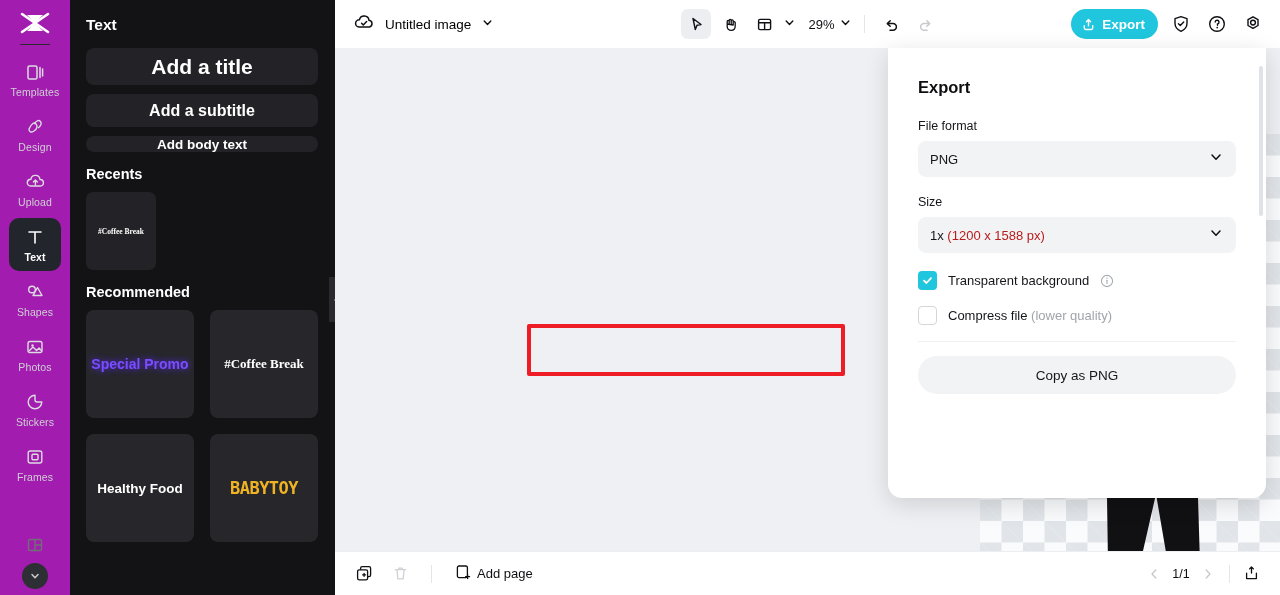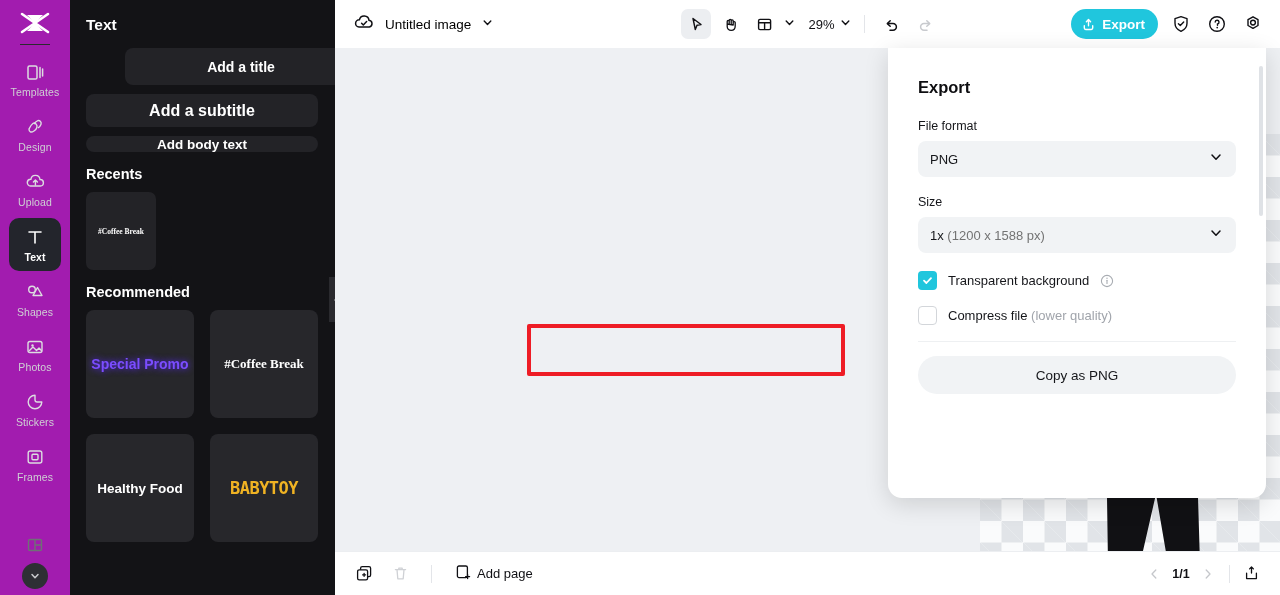--- a/index.html
+++ b/index.html
@@ -40,21 +40,21 @@
   
   .panel {
     width: 265px; height: 595px; background: #131316;
     flex: 0 0 265px; padding: 12px 16px 0 16px; position: relative; overflow: hidden;
   }
   .panel-title { color:#fff; font-size: 15.5px; font-weight: bold; margin: 4px 0 14px 0; }
   .txt-btn {
     width: 232px; background:#232327; border-radius: 8px; color:#fff;
     display:flex; align-items:center; justify-content:center; cursor:pointer; margin-bottom: 9px;
   }
-  .txt-btn.t1 { height: 37px; font-size: 14px; font-weight: bold; margin-left: 39px; }
+  .txt-btn.t1 { height: 37px; font-size: 21px; font-weight: bold; }
   .txt-btn.t2 { height: 33px; font-size: 16px; font-weight: bold; }
   .txt-btn.t3 { height: 16px; font-size: 13.5px; font-weight: bold; }
   .sec-title { color:#fff; font-size: 14.5px; font-weight: bold; margin: 14px 0 10px 0; }
   .recent-grid { display:flex; gap: 12px; }
   .recent-card {
     width: 70px; height: 78px; background:#232327; border-radius: 7px;
     display:flex; align-items:center; justify-content:center; cursor:pointer;
   }
   .recent-card span { font-size: 7.5px; color:#fff; font-weight:bold; font-family:"Liberation Serif", serif; }
   .rec-grid { display:grid; grid-template-columns: 108px 108px; gap: 16px 16px; margin-top: 2px; }
@@ -113,37 +113,37 @@
   .photo { position:absolute; left: 48px; top: 60px; width: 236px; height: 370px; }
 
   
   .bottombar {
     height: 44px; background:#fff; border-top:1px solid #eceef1;
     display:flex; align-items:center; padding: 0 16px; gap: 10px; position:relative; z-index:5;
   }
   .bb-btn { width:26px;height:26px;display:flex;align-items:center;justify-content:center;cursor:pointer; }
   .addpage { display:flex; align-items:center; gap:4px; cursor:pointer; margin-left:4px; }
   .addpage span { font-size:13px; color:#101014; }
-  .bb-right { margin-left:auto; display:flex; align-items:center; gap:0;font-weight:bold; }
+  .bb-right { margin-left:auto; display:flex; align-items:center; gap:0; }
   .pagenum { font-size:12.5px; color:#101014; min-width:28px; text-align:center; }
 
   
   .popover {
     position:absolute; left: 553px; top: 48px; width: 378px; height: 450px;
     background:#fff; border-radius: 0 0 14px 14px;
     box-shadow: 0 6px 24px rgba(0,0,0,.14); z-index: 30; padding: 30px 30px 20px 30px;
   }
   .pop-title { font-size: 16.5px; font-weight:bold; color:#0e0e11; margin-bottom: 22px; }
   .field-label { font-size: 12.5px; color:#15161a; margin-bottom: 8px; }
   .select {
     height: 36px; background:#f1f3f5; border-radius: 8px; display:flex; align-items:center;
     padding: 0 12px; cursor:pointer; margin-bottom: 18px;
   }
   .select .val { font-size: 13px; color:#15161a; }
-  .select .val .muted { color:#737373; }
+  .select .val .muted { color:#b91c1c; }
   .select .cv { margin-left:auto; }
   .checkrow { display:flex; align-items:center; gap: 11px; margin-bottom: 16px; }
   .cbox { width:19px;height:19px;border-radius:4px; display:flex;align-items:center;justify-content:center; cursor:pointer; flex:0 0 19px; }
   .cbox.on { background:#20c6dd; }
   .cbox.off { background:#fff; border: 1.6px solid #d3d6da; }
   .ck-label { font-size: 13px; color:#15161a; }
   .ck-label .muted { color:#a0a4ab; }
   .info-i { width:14px;height:14px;cursor:pointer; }
   .hr { height:1px; background:#eef0f2; margin: 6px 0 14px 0; }
   .dl-btn {

